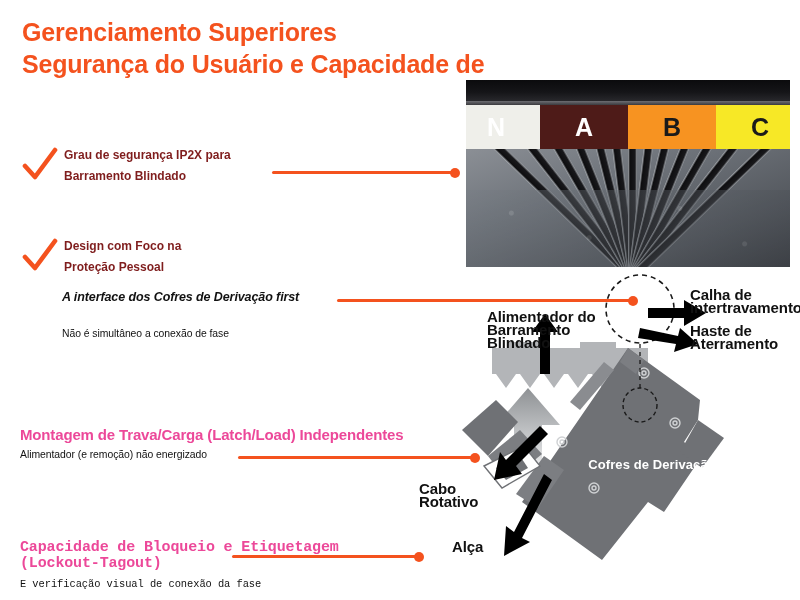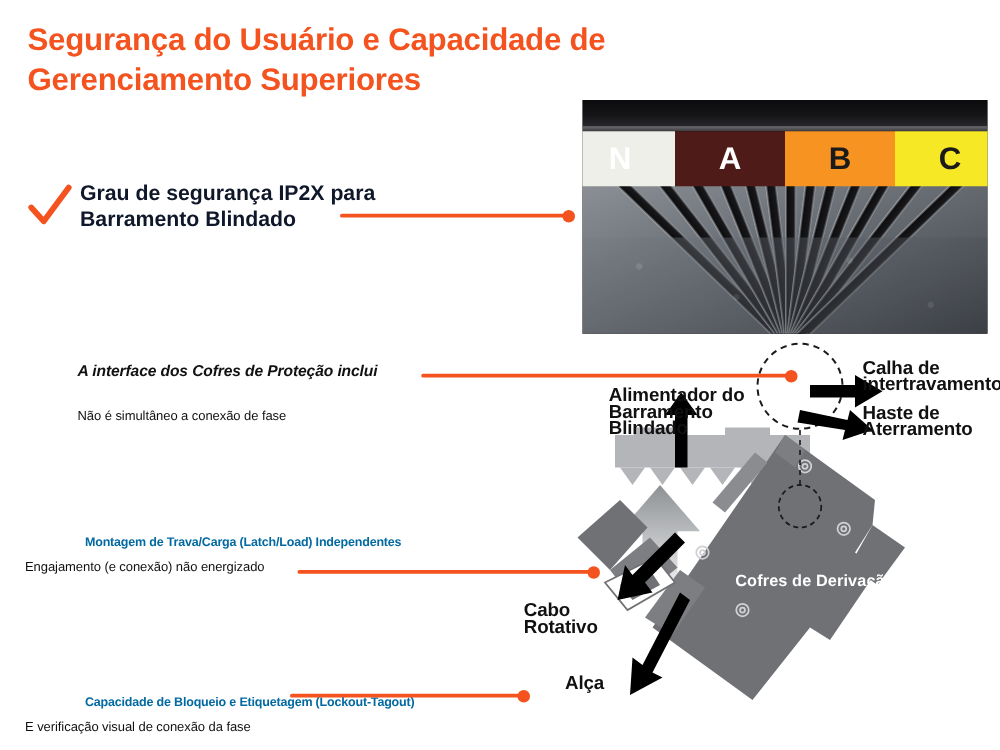--- a/index.html
+++ b/index.html
@@ -20,48 +20,47 @@
   }
   #page-title .ln{display:block;}
 
   
   .bullet{left:22px;}
   .check{
     position:absolute;left:0;top:2px;width:36px;height:34px;
   }
   .bullet-text{
     position:absolute;left:42px;top:0;
-    font-size:17px;font-weight:bold;color:#0f172a;
+    font-size:12px;font-weight:bold;color:#7f1d1d;
     line-height:20.5px;width:250px;
   }
   .bullet-text .ln{display:block;}
 
   
   #iface-block{left:62px;top:289px;width:400px;}
   #iface-head{
     font-size:12.5px;font-weight:bold;font-style:italic;color:#111;
     line-height:16px;letter-spacing:-0.1px;
   }
   .iface-sub{
     font-size:10.4px;color:#111;line-height:17px;margin-top:4px;
     letter-spacing:-0.05px;
   }
 
   
   .callout-title{
-    font-size:10px;font-weight:bold;color:#0369a1;line-height:16px;
+    font-size:15px;font-weight:bold;color:#ec4899;line-height:16px;
     letter-spacing:-0.15px;
-    margin-left:48px;
   }
   .callout-sub{
     font-size:10.4px;color:#111;line-height:16px;margin-top:4px;
     letter-spacing:-0.05px;
   }
   #callout-latch{left:20px;top:427px;width:400px;}
-  #callout-lockout{left:20px;top:555px;width:400px;}
+  #callout-lockout{left:20px;top:540px;width:400px;font-family:Liberation Mono, monospace;}
 
   
   .conn{height:3px;background:#F4521E;border-radius:2px;}
   .conn-dot{
     width:10px;height:10px;border-radius:50%;background:#F4521E;
     margin-top:-3.5px;
   }
 
   
   #busbar-photo{
@@ -111,22 +110,22 @@
     font-size:13px;font-weight:bold;color:#ffffff;
     letter-spacing:0.1px;text-align:center;
   }
 </style>
 </head>
 <body>
 
 <div class="stage">
 
   <div class="abs" id="page-title">
+    <span class="ln">Gerenciamento Superiores</span>
     <span class="ln">Segurança do Usuário e Capacidade de</span>
-    <span class="ln">Gerenciamento Superiores</span>
   </div>
 
   <div class="abs" id="busbar-photo">
     <div class="ph-bezel-top"></div>
     <div class="ph-bezel-line"></div>
 
     <div class="ph-floor"></div>
     <div class="ph-blades">
       <div class="blade" style="transform:rotate(-46deg);"></div>
       <div class="blade" style="transform:rotate(-38deg);"></div>
@@ -158,32 +157,41 @@
     </svg>
     <div class="bullet-text">
       <span class="ln">Grau de segurança IP2X para</span>
       <span class="ln">Barramento Blindado</span>
     </div>
   </div>
 
   <div class="abs conn" style="left:272px;top:171px;width:184px;"></div>
   <div class="abs conn-dot" style="left:450px;top:171px;"></div>
 
+  <div class="abs bullet" style="top:236px;width:300px;height:48px;">
+    <svg class="check" viewBox="0 0 36 34">
+      <path d="M3 19 L13 30 L33 3" fill="none" stroke="#F4521E" stroke-width="4.6" stroke-linecap="round" stroke-linejoin="round"></path>
+    </svg>
+    <div class="bullet-text">
+      <span class="ln">Design com Foco na</span>
+      <span class="ln">Proteção Pessoal</span>
+    </div>
+  </div>
 
   <div class="abs" id="iface-block">
-    <div id="iface-head">A interface dos Cofres de Proteção inclui</div>
+    <div id="iface-head">A interface dos Cofres de Derivação first</div>
     <div class="iface-sub" style="margin-top:20px;">Não é simultâneo a conexão de fase</div>
   </div>
 
   <div class="abs conn" style="left:337px;top:299px;width:294px;"></div>
   <div class="abs conn-dot" style="left:628px;top:299px;"></div>
 
   <div class="abs" id="callout-latch">
     <div class="callout-title">Montagem de Trava/Carga (Latch/Load) Independentes</div>
-    <div class="callout-sub">Engajamento (e conexão) não energizado</div>
+    <div class="callout-sub">Alimentador (e remoção) não energizado</div>
   </div>
   <div class="abs conn" style="left:238px;top:456px;width:238px;"></div>
   <div class="abs conn-dot" style="left:470px;top:456px;"></div>
 
   <div class="abs" id="callout-lockout">
     <div class="callout-title">Capacidade de Bloqueio e Etiquetagem (Lockout-Tagout)</div>
     <div class="callout-sub">E verificação visual de conexão da fase</div>
   </div>
   <div class="abs conn" style="left:232px;top:555px;width:190px;"></div>
   <div class="abs conn-dot" style="left:414px;top:555px;"></div>

